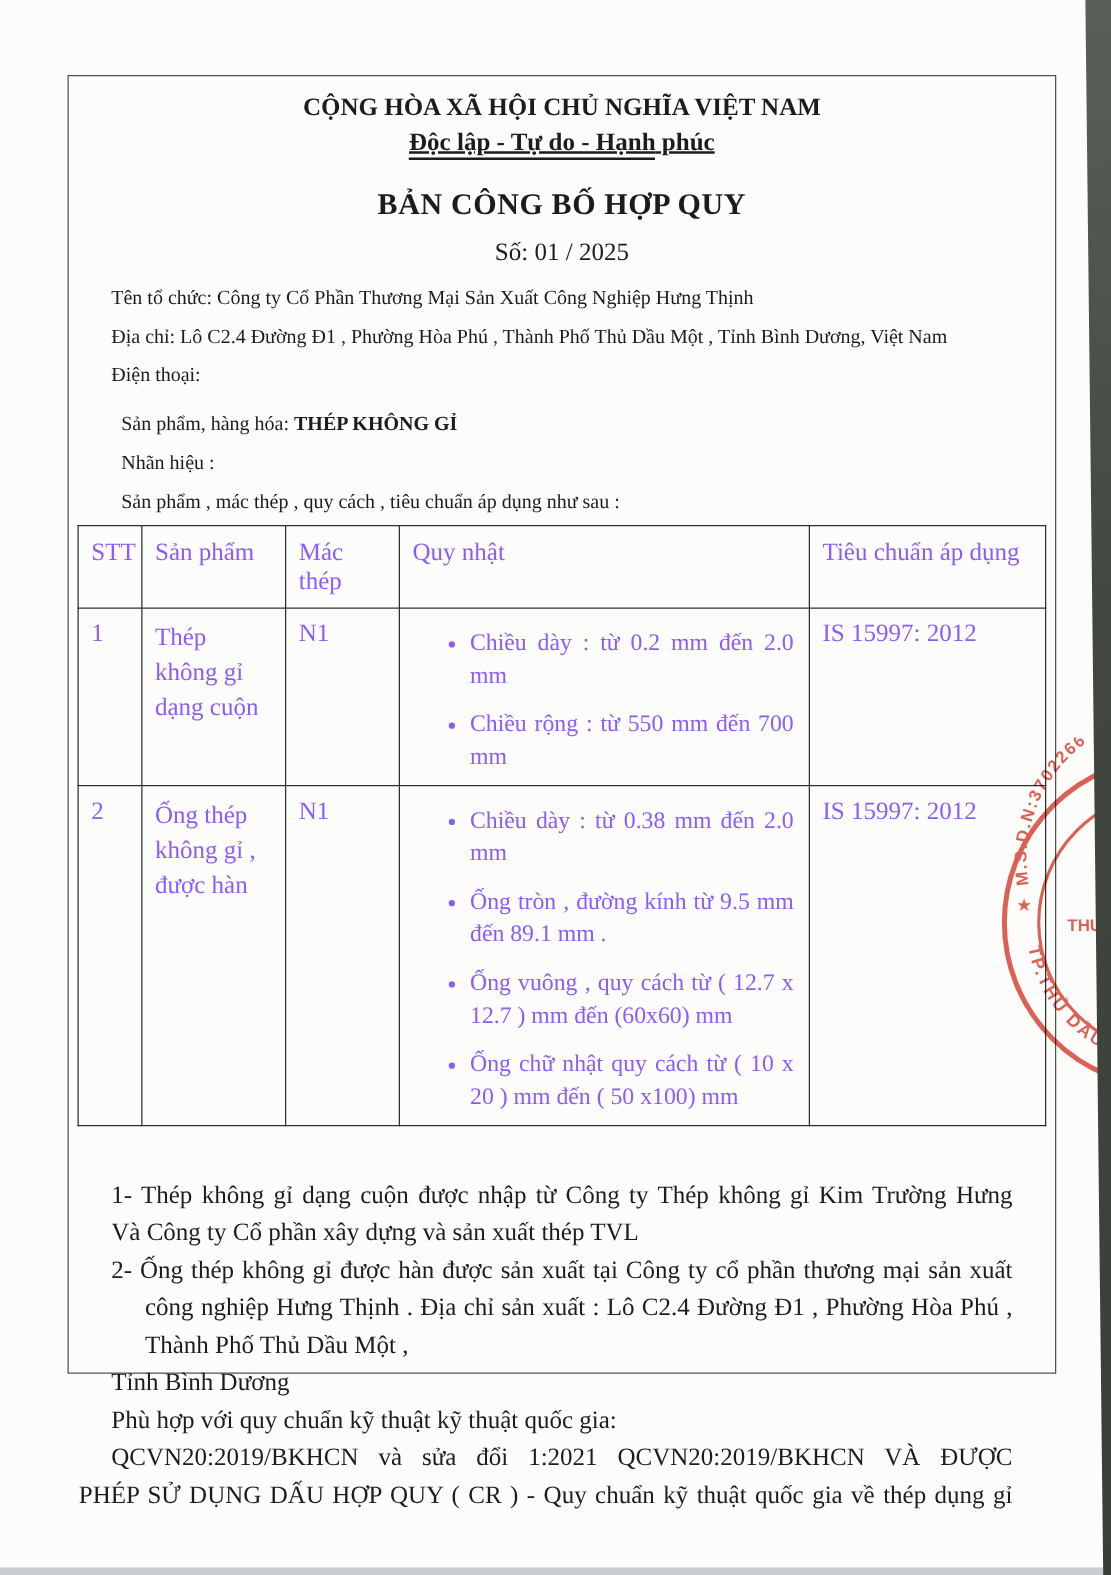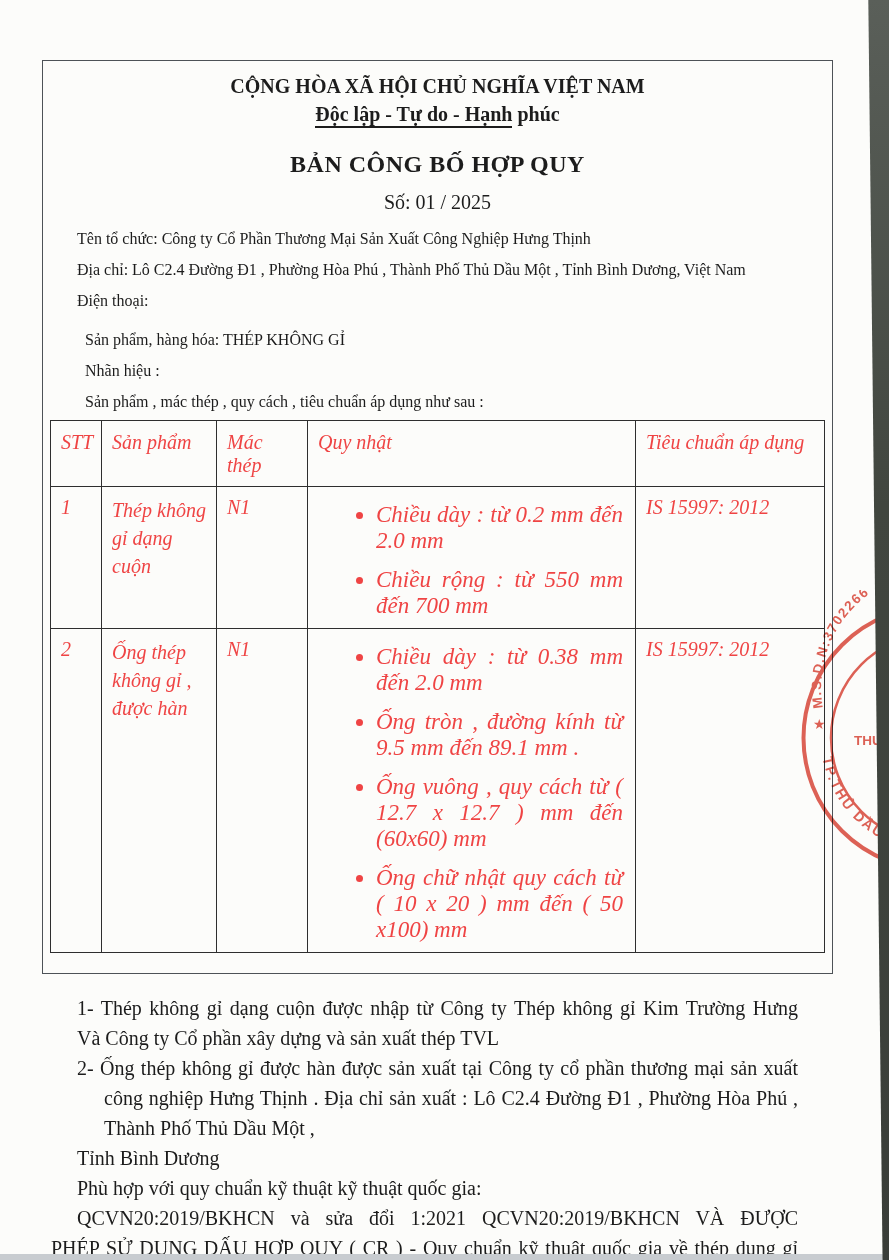--- a/index.html
+++ b/index.html
@@ -12,52 +12,52 @@
   .edge-right{
     position:absolute;top:0;right:0;width:23px;height:1260px;z-index:5;
     background:linear-gradient(180deg,#5a5f59 0%,#41463f 40%,#3a3e39 100%);
     clip-path:polygon(10% 0,100% 0,100% 100%,72% 100%);
   }
   .edge-bottom{
     position:absolute;left:0;bottom:0;width:100%;height:6px;background:#c8ccd0;z-index:4;
   }
   
   .frame{
-    position:absolute;left:42px;top:60px;width:791px;height:914px;
+    position:absolute;left:54px;top:60px;width:791px;height:1039px;
     border:1.5px solid #4d5257;box-sizing:border-box;background:transparent;
   }
   .content{position:absolute;left:0;top:0;right:0;padding:12px 7px 0 7px;}
 
   .center{text-align:center;}
   .nat-title{font-weight:bold;font-size:20px;line-height:26px;}
-  .motto{font-weight:bold;font-size:20px;line-height:26px;margin-top:2px;}
+  .motto{font-weight:bold;font-size:20px;line-height:26px;margin-top:2px;text-decoration:underline;}
   .motto .ul{border-bottom:2px solid #1c1c1c;padding-bottom:1px;}
   .doc-title{font-weight:bold;font-size:24px;line-height:30px;margin-top:22px;letter-spacing:.5px;}
   .doc-no{font-size:20px;line-height:26px;margin-top:10px;}
 
   .para{font-size:16px;line-height:31px;margin:8px 27px 0 27px;text-align:justify;}
   .para .line{display:block;}
   .sub{padding-left:8px;}
-  .bold{font-weight:normal;}
+  .bold{font-weight:bold;}
 
   table.spec{
     width:774px;border-collapse:collapse;margin:3px auto 0 auto;
-    font-size:20px;color:#ef4444;table-layout:fixed;font-style:italic;
+    font-size:20px;color:#8b5cf6;table-layout:fixed;
   }
   table.spec th, table.spec td{
     border:1.5px solid #2e2e2e;font-weight:normal;vertical-align:top;
     padding:9px 10px;text-align:left;box-sizing:border-box;
   }
   table.spec th{height:44px;padding-top:10px;}
   col.c1{width:51px;}col.c2{width:115px;}col.c3{width:91px;}col.c4{width:328px;}col.c5{width:189px;}
   .cell-center{text-align:center;}
   td.name{text-align:justify;line-height:28px;padding:10px 11px;}
   td.qc{padding:6px 8px 8px 8px;}
   .qc ul{margin:6px 0 0 0;padding:0 2px 0 46px;}
-  .qc li{margin:0 0 13px 12px;text-align:justify;line-height:26px;font-size:23px;}
+  .qc li{margin:0 0 13px 0;text-align:justify;line-height:26px;font-size:19px;}
   .qc li:last-child{margin-bottom:0;}
   .row1 td{height:93px;}
   .row2 td{height:240px;}
 
   .notes{margin:40px 27px 0 27px;font-size:20px;line-height:30px;}
   .notes .jl{text-align:justify;text-align-last:justify;}
   .note2{padding-left:27px;text-indent:-27px;text-align:justify;}
   .n5a{margin-left:0;}
   .n5b{margin-left:-26px;}
 

